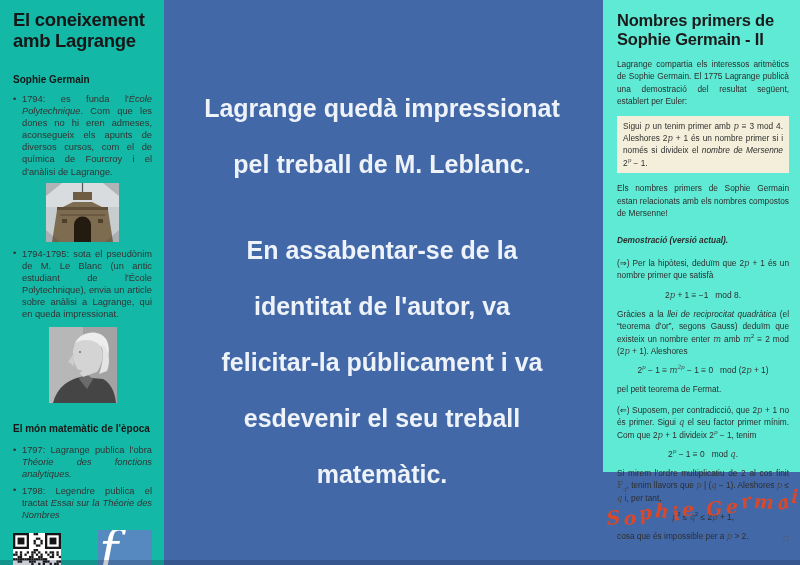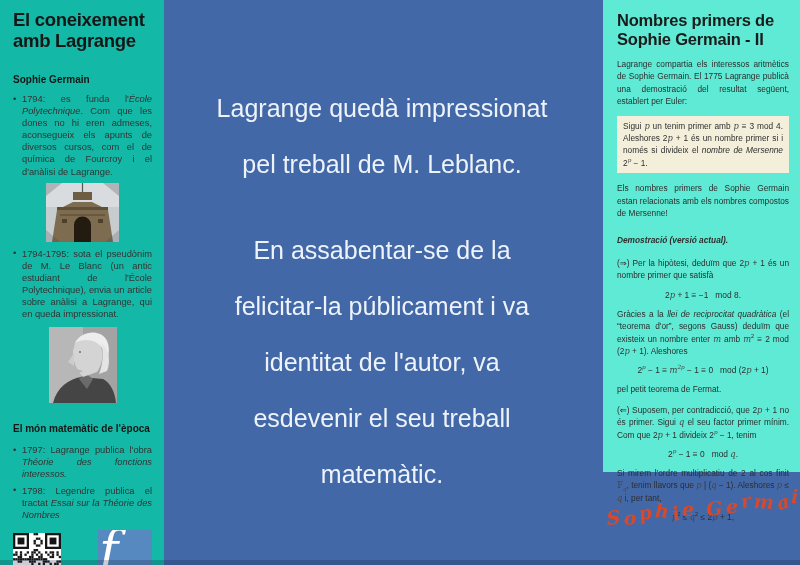--- a/index.html
+++ b/index.html
@@ -22,21 +22,21 @@
   .photo.portrait{margin-top:7px;}
   .logos{display:flex;justify-content:space-between;align-items:center;margin-top:9px;}
   .qr{width:48px;height:48px;}
   .fme{position:relative;width:54px;height:54px;background:#5689c0;overflow:hidden;}
   .fme span{position:absolute;color:#fff;font-family:"DejaVu Serif",serif;font-style:italic;line-height:1;}
   .fme .f{font-size:52px;left:1px;top:-6px;}
 
   
   .panel-center{position:absolute;left:161px;top:0;width:442px;height:565px;
         box-sizing:border-box;padding:80px 26px 0;text-align:center;color:#eef3fa;}
-  .qline{font-size:25px;line-height:56px;font-weight:400;}
+  .qline{font-size:25px;line-height:56px;font-weight:700;}
   .qpara1{margin-bottom:30px;}
 
   
   .panel-right{position:absolute;left:603px;top:0;width:197px;height:472px;background:#5eead4;
         box-sizing:border-box;padding:11px 11px 0 14px;}
   .right-title{font-size:16.5px;line-height:18.5px;font-weight:700;color:#1b1b1b;
         margin:0 0 10px;letter-spacing:-.2px;}
   .rtext{font-size:8.3px;line-height:12.4px;color:#2e2e2e;text-align:justify;
         margin:0 0 8px;hyphens:auto;}
   .theorem{background:#f3efda;padding:4px 6px;margin:0 0 9px;}
@@ -101,21 +101,21 @@
         <path d="M25,26 L19,35 L25,39 Z" fill="#cccccc"></path>
         <path d="M26,16 C32,4 50,2 57,12 C61,18 61,30 56,38 C58,28 54,20 48,16 C42,12 32,12 26,16 Z" fill="#ededed"></path>
         <path d="M52,16 C60,22 62,34 58,44 L50,47 C54,37 55,25 52,16 Z" fill="#e4e4e4"></path>
         <circle cx="31" cy="25" r="1.1" fill="#777"></circle>
         <path d="M27,42 L34,44 L30,46 Z" fill="#b5b5b5"></path>
       </svg>
     </figure>
 
     <h2 class="sub-head justify">El món matemàtic de l'època</h2>
 
-    <div class="bullet"><span>1797: Lagrange publica l'obra </span><span class="seg-it">Théorie des fonctions interessos.</span></div>
+    <div class="bullet"><span>1797: Lagrange publica l'obra </span><span class="seg-it">Théorie des fonctions analytiques.</span></div>
     <div class="bullet"><span>1798: Legendre publica el tractat </span><span class="seg-it">Essai sur la Théorie des Nombres</span></div>
 
     <div class="logos">
       <div class="qr"><svg width="48" height="48" viewBox="0 0 21 21" xmlns="http://www.w3.org/2000/svg">
             <rect width="21" height="21" fill="#fff"></rect>
             <rect x="9" y="0" width="1" height="1" fill="#151515"></rect>
             <rect x="10" y="0" width="1" height="1" fill="#151515"></rect>
             <rect x="10" y="2" width="1" height="1" fill="#151515"></rect>
             <rect x="11" y="2" width="1" height="1" fill="#151515"></rect>
             <rect x="9" y="3" width="1" height="1" fill="#151515"></rect>
@@ -251,22 +251,22 @@
     </div>
   </section>
 
   <section class="panel-center">
     <div class="qpara1">
       <div class="qline">Lagrange quedà impressionat</div>
       <div class="qline">pel treball de M. Leblanc.</div>
     </div>
     <div>
       <div class="qline">En assabentar-se de la</div>
+      <div class="qline">identitat de l'autor, va</div>
       <div class="qline">felicitar-la públicament i va</div>
-      <div class="qline">identitat de l'autor, va</div>
       <div class="qline">esdevenir el seu treball</div>
       <div class="qline">matemàtic.</div>
     </div>
   </section>
 
   <section class="panel-right">
     <h1 class="right-title">Nombres primers de Sophie Germain - II</h1>
 
     <p class="rtext"><span>Lagrange compartia els interessos aritmètics de Sophie Germain.  El 1775 Lagrange publicà una demostració del resultat següent, establert per Euler:</span></p>
 
@@ -278,17 +278,21 @@
 
     <p class="rtext"><span>(⇒) Per la hipòtesi, deduïm que 2</span><span class="seg-m">p</span><span> + 1 és un nombre primer que satisfà</span></p>
     <div class="formula"><span>2</span><span class="seg-m">p</span><span> + 1 ≡ −1   mod 8.</span></div>
     <p class="rtext"><span>Gràcies a la </span><span class="seg-it">llei de reciprocitat quadràtica</span><span> (el “teorema d'or”, segons Gauss) deduïm que existeix un nombre enter </span><span class="seg-m">m</span><span> amb </span><span class="seg-m">m</span><span class="seg-sup">2</span><span> ≡ 2  mod (2</span><span class="seg-m">p</span><span> + 1). Aleshores</span></p>
     <div class="formula"><span>2</span><span class="seg-m seg-sup">p</span><span> − 1 ≡ </span><span class="seg-m">m</span><span class="seg-m seg-sup">2p</span><span> − 1 ≡ 0   mod (2</span><span class="seg-m">p</span><span> + 1)</span></div>
     <p class="rtext"><span>pel petit teorema de Fermat.</span></p>
     <p class="rtext"><span>(⇐) Suposem, per contradicció, que 2</span><span class="seg-m">p</span><span> + 1 no és primer. Sigui </span><span class="seg-m">q</span><span> el seu factor primer mínim. Com que 2</span><span class="seg-m">p</span><span> + 1 divideix 2</span><span class="seg-m seg-sup">p</span><span> − 1, tenim</span></p>
     <div class="formula"><span>2</span><span class="seg-m seg-sup">p</span><span> − 1 ≡ 0   mod </span><span class="seg-m">q</span><span>.</span></div>
     <p class="rtext"><span>Si mirem l'ordre multiplicatiu de 2 al cos finit </span><span class="seg-bb">𝔽</span><span class="seg-m seg-sub">q</span><span>, tenim llavors que </span><span class="seg-m">p</span><span> | (</span><span class="seg-m">q</span><span> − 1). Aleshores </span><span class="seg-m">p</span><span> ≤ </span><span class="seg-m">q</span><span> i, per tant,</span></p>
     <div class="formula"><span class="seg-m">p</span><span class="seg-sup">2</span><span> ≤ </span><span class="seg-m">q</span><span class="seg-sup">2</span><span> ≤ 2</span><span class="seg-m">p</span><span> + 1,</span></div>
+    <div class="qed-row">
+      <span class="rtext"><span>cosa que és impossible per a </span><span class="seg-m">p</span><span> &gt; 2.</span></span>
+      <span class="qed">□</span>
+    </div>
   </section>
 
   <div class="signature"><span style="display: inline-block; white-space: pre; transform: translateY(0px) rotate(0deg);">S</span><span style="display: inline-block; white-space: pre; transform: translateY(2.5px) rotate(3.8deg);">o</span><span style="display: inline-block; white-space: pre; transform: translateY(-1.6px) rotate(-7deg);">p</span><span style="display: inline-block; white-space: pre; transform: translateY(-1.4px) rotate(8.7deg);">h</span><span style="display: inline-block; white-space: pre; transform: translateY(2.5px) rotate(-8.8deg);">i</span><span style="display: inline-block; white-space: pre; transform: translateY(-0.2px) rotate(7.2deg);">e</span><span style="display: inline-block; white-space: pre; transform: translateY(-2.4px) rotate(-4.3deg);"> </span><span style="display: inline-block; white-space: pre; transform: translateY(1.7px) rotate(0.5deg);">G</span><span style="display: inline-block; white-space: pre; transform: translateY(1.3px) rotate(3.4deg);">e</span><span style="display: inline-block; white-space: pre; transform: translateY(-2.6px) rotate(-6.7deg);">r</span><span style="display: inline-block; white-space: pre; transform: translateY(0.4px) rotate(8.6deg);">m</span><span style="display: inline-block; white-space: pre; transform: translateY(2.3px) rotate(-8.9deg);">a</span><span style="display: inline-block; white-space: pre; transform: translateY(-1.9px) rotate(7.5deg);">i</span><span style="display: inline-block; white-space: pre; transform: translateY(-1.1px) rotate(-4.6deg);">n</span></div>
 
 </div>
 
 </body></html>

